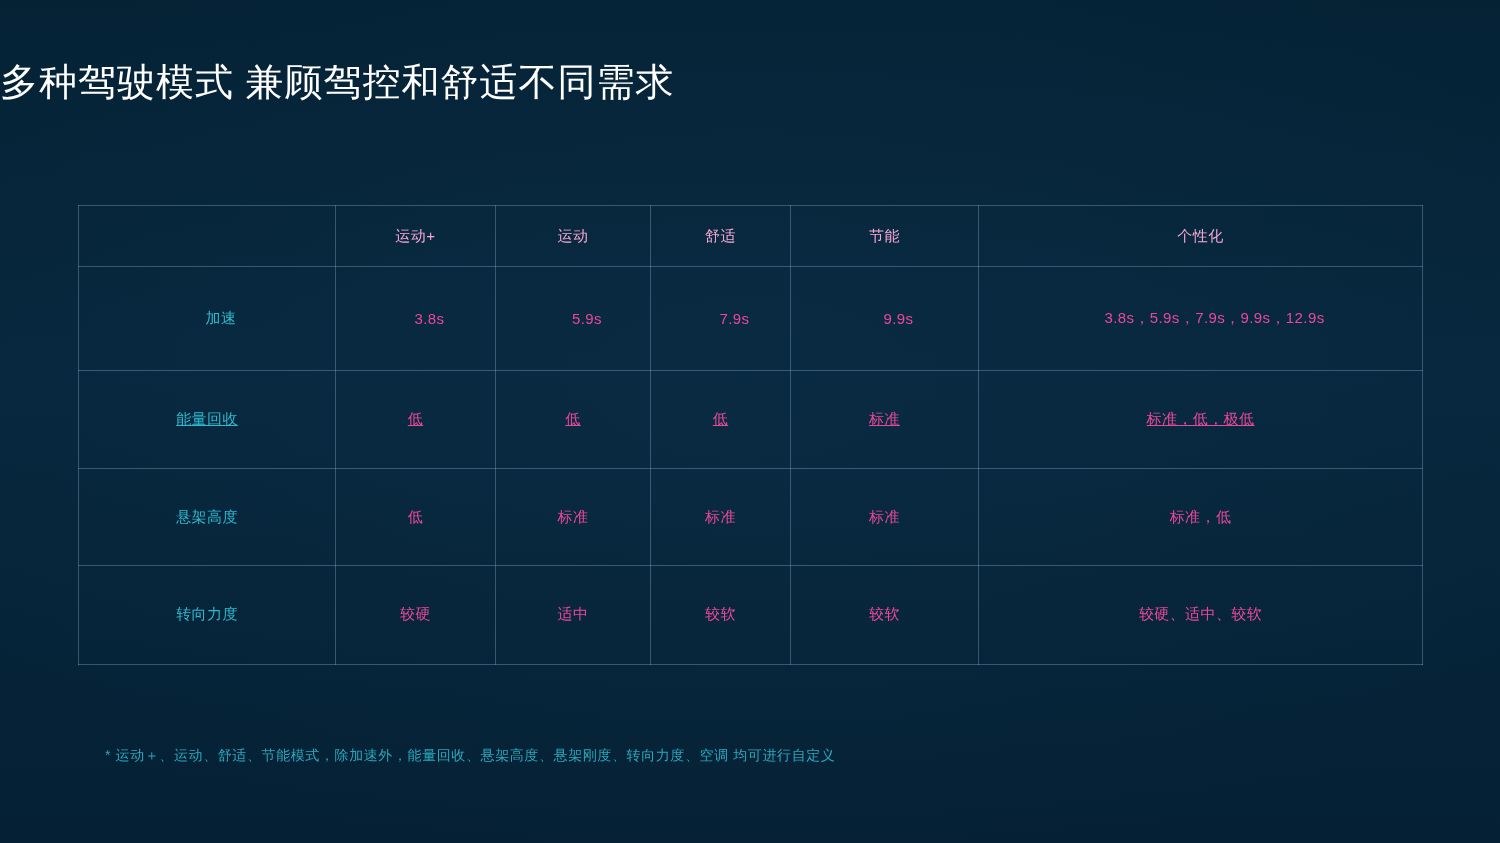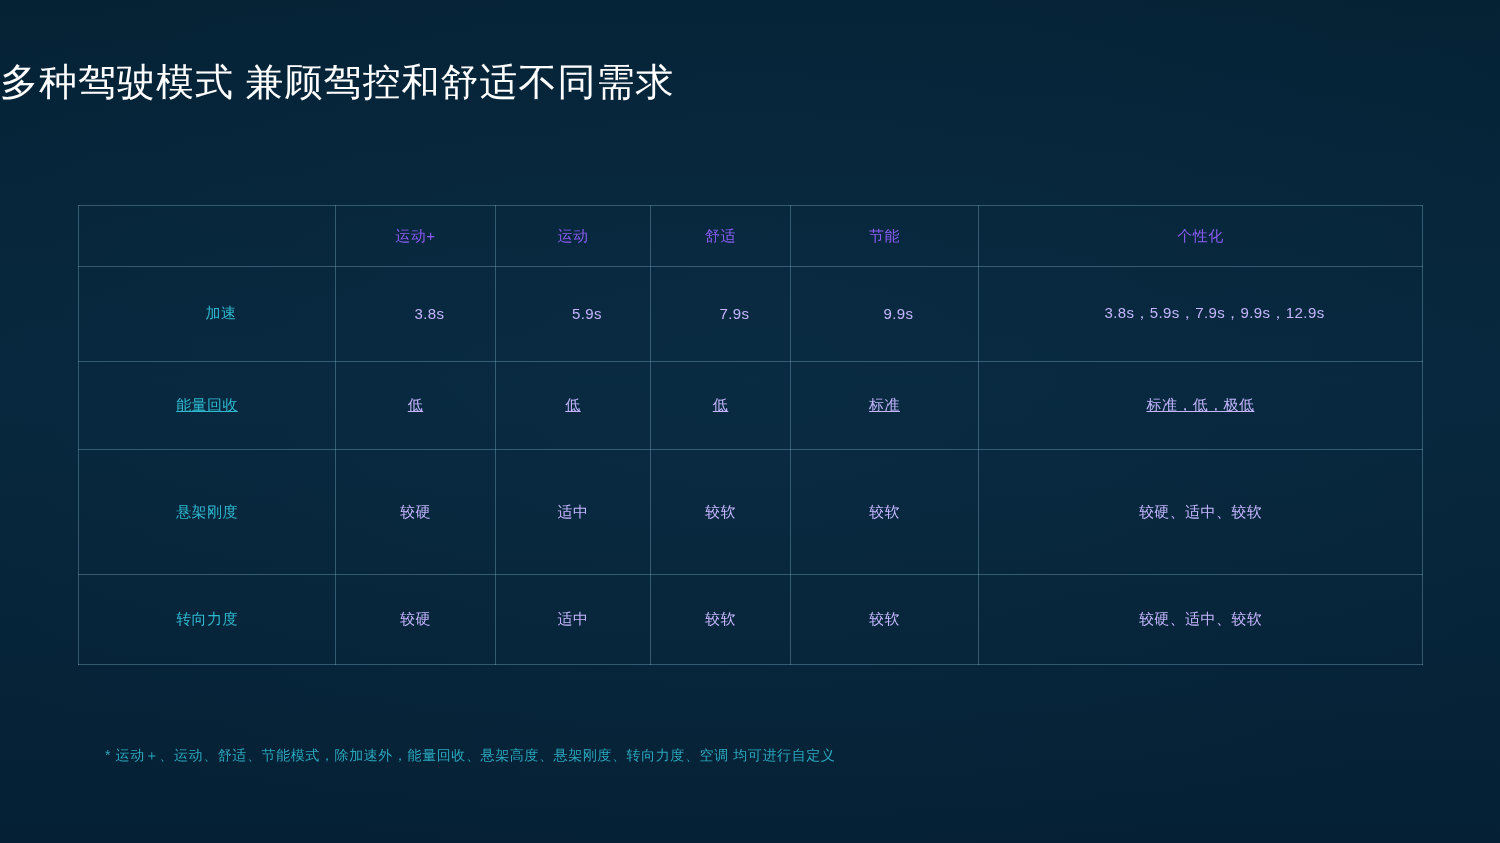--- a/index.html
+++ b/index.html
@@ -63,31 +63,31 @@
   table.spec-table th {
     border: 1px solid rgba(128,176,200,0.38);
     text-align: center;
     vertical-align: middle;
     font-weight: 400;
     padding: 0;
   }
 
   thead th {
     height: 60px;
-    color: #8b5cf6;
+    color: #f9a8d4;
     font-size: 15px;
     letter-spacing: 0.5px;
   }
 
   thead th.corner {
     color: transparent;
   }
 
   tbody td {
-    color: #c4b5fd;
+    color: #ec4899;
     font-size: 15px;
     letter-spacing: 0.4px;
   }
 
   tbody td.row-label {
     color: #2fb9cf;
   }
 
   
   col.c0 { width: 257px; }
@@ -155,29 +155,29 @@
 
         <tr class="r-regen">
           <td class="row-label">能量回收</td>
           <td>低</td>
           <td>低</td>
           <td>低</td>
           <td>标准</td>
           <td>标准，低，极低</td>
         </tr>
 
+        <tr class="r-height">
+          <td class="row-label">悬架高度</td>
+          <td>低</td>
+          <td>标准</td>
+          <td>标准</td>
+          <td>标准</td>
+          <td>标准，低</td>
+        </tr>
 
-        <tr class="r-stiff">
-          <td class="row-label">悬架刚度</td>
-          <td>较硬</td>
-          <td>适中</td>
-          <td>较软</td>
-          <td>较软</td>
-          <td>较硬、适中、较软</td>
-        </tr>
 
         <tr class="r-steer">
           <td class="row-label">转向力度</td>
           <td>较硬</td>
           <td>适中</td>
           <td>较软</td>
           <td>较软</td>
           <td>较硬、适中、较软</td>
         </tr>
 

